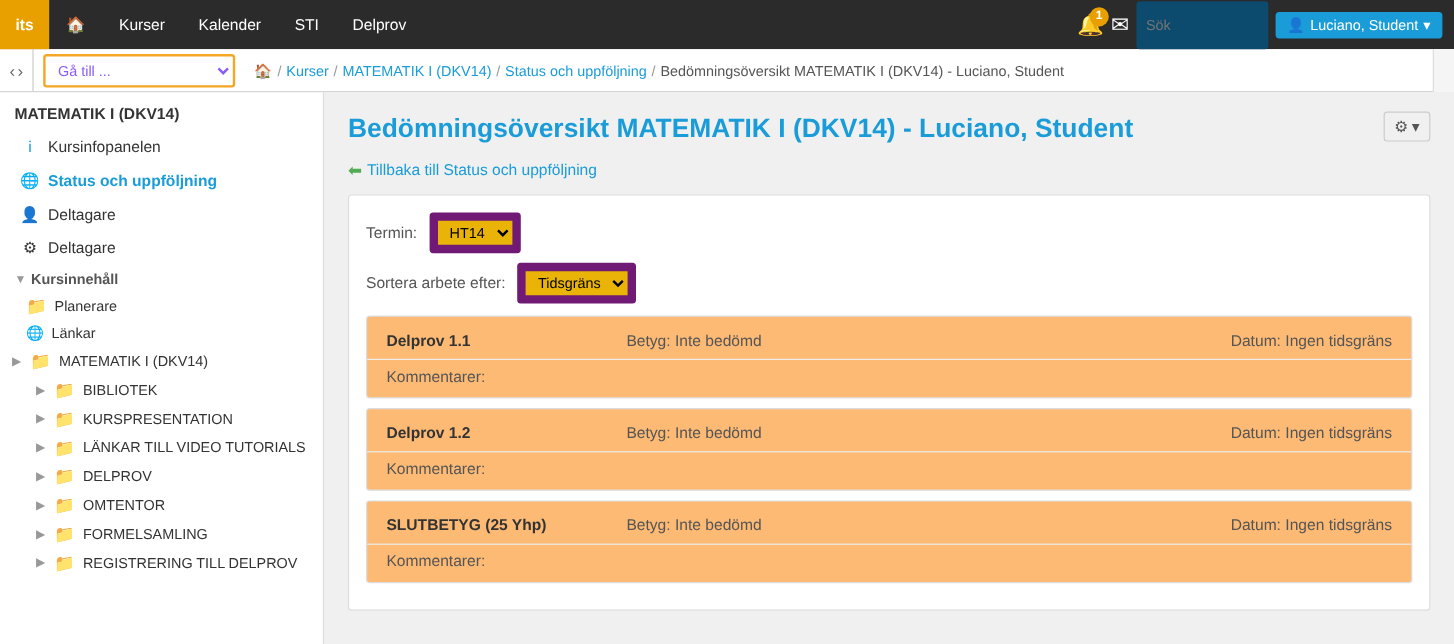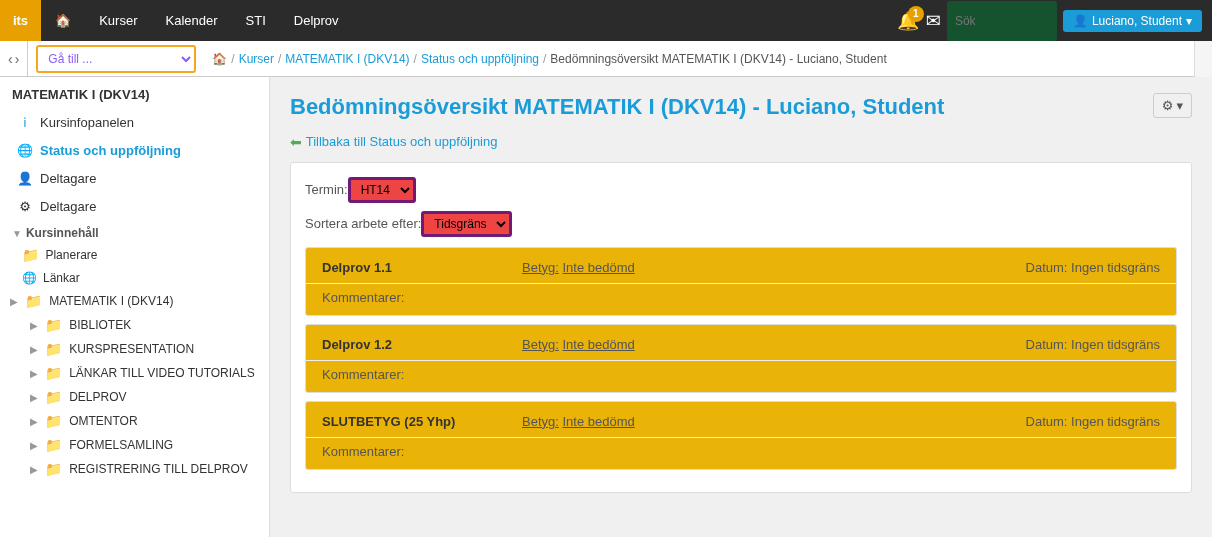--- a/index.html
+++ b/index.html
@@ -34,21 +34,21 @@
     .notif-bell {
       position: relative; display: inline-flex; align-items: center;
     }
     .notif-badge {
       position: absolute; top: -4px; right: -4px;
       background: #e8a000; color: white; border-radius: 50%;
       width: 16px; height: 16px; font-size: 10px;
       display: flex; align-items: center; justify-content: center; font-weight: bold;
     }
     .search-box {
-      background: #14532d; border: none; border-radius: 3px;
+      background: #0c4a6e; border: none; border-radius: 3px;
       padding: 20px 8px; font-size: 12px; color: #999; width: 110px; height: 26px;
     }
     .user-btn {
       background: #1a9cd8; color: white; border: none; border-radius: 3px;
       padding: 4px 10px; font-size: 12px; cursor: pointer; display: flex; align-items: center; gap: 4px;
     }
 
     
     #subnav {
       background: white; border-bottom: 1px solid #ccc;
@@ -125,40 +125,40 @@
     .back-link {
       padding: 4px 20px 12px; display: flex; align-items: center; gap: 4px;
     }
     .back-link a { color: #1a9cd8; text-decoration: none; font-size: 13px; }
     .back-arrow { color: #5a5; font-size: 14px; }
 
     .main-panel {
       margin: 0 20px 0; background: white; border: 1px solid #ddd; border-radius: 3px; padding: 14px;
     }
     .filter-row {
-      display: flex; align-items: center; margin-bottom: 8px; font-size: 13px;
+      display: flex; align-items: center; gap: 10px; margin-bottom: 8px; font-size: 13px;
     }
     .filter-label { color: #555; }
     .filter-select {
-      border: 3px solid #701a75; border-radius: 3px; padding: 2px 6px;
-      font-size: 12px; background: #ef4444; cursor: pointer;
+      border: 7px solid #701a75; border-radius: 3px; padding: 2px 6px;
+      font-size: 12px; background: #eab308; cursor: pointer;
     }
 
     
     .assess-area { margin-top: 10px; }
     .assess-card {
-      border: 1px solid #ddd; border-radius: 3px; margin-bottom: 8px; background: #eab308;
+      border: 1px solid #ddd; border-radius: 3px; margin-bottom: 8px; background: #fdba74;
     }
     .assess-card-top {
       display: flex; align-items: center; padding: 12px 16px 8px;
       border-bottom: 1px solid #eee;
     }
     .assess-name { font-weight: bold; font-size: 13px; color: #333; width: 200px; }
     .assess-grade { font-size: 13px; color: #555; flex: 1; }
-    .assess-grade span { color: #555; text-decoration: underline; }
+    .assess-grade span { color: #555; }
     .grade-val { color: #e06000; }
     .assess-date { font-size: 13px; color: #555; }
     .date-val { color: #555; }
     .assess-comments { padding: 6px 16px 10px; font-size: 13px; color: #555; }
   </style>
 </head>
 <body>
 
 <div id="topnav">
   <div class="logo">its</div>

